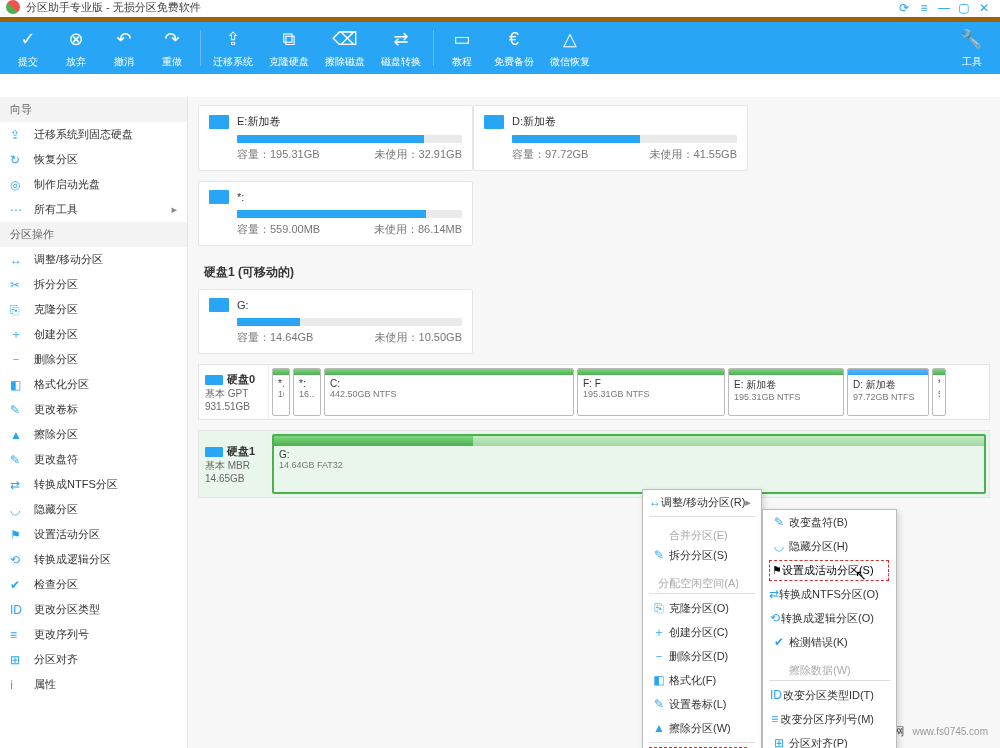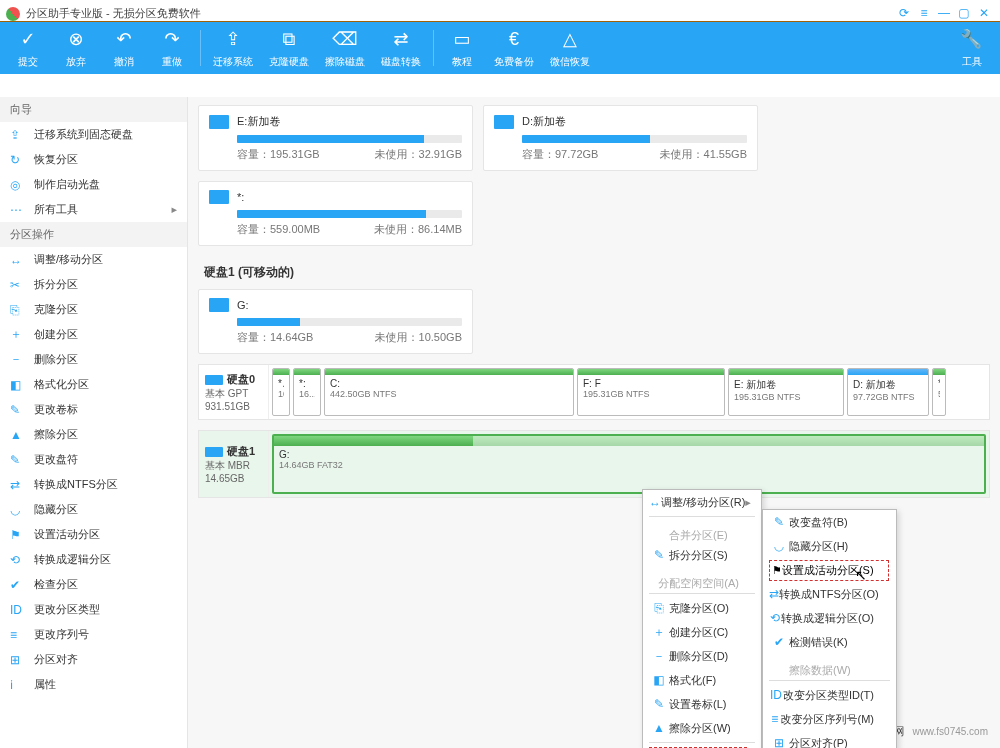--- a/index.html
+++ b/index.html
@@ -1,19 +1,19 @@
 <!DOCTYPE html>
 <html><head>
 <meta charset="utf-8">
 <style>
 * { margin: 0; padding: 0; box-sizing: border-box; font-family: "Microsoft YaHei", sans-serif; font-size: 11px; }
 body { width: 1000px; height: 748px; background: #fff; position: relative; overflow: hidden; }
 
 
-.titlebar { height: 22px; background: #fff; display: flex; align-items: flex-end; padding: 0 6px; border-bottom: 1px solid #a16207; }
+.titlebar { height: 22px; background: #fff; display: flex; align-items: flex-start; padding: 0 6px; border-bottom: 5px solid #a16207; }
 .titlebar .logo { width: 14px; height: 14px; border-radius: 50%; background: linear-gradient(45deg,#4caf50 50%,#ef5350 50%); margin-right: 6px; }
 .titlebar .title { color: #444; font-size: 11px; flex: 1; }
 .titlebar .winbtn { width: 20px; height: 16px; color: #29a5f5; display: flex; align-items: center; justify-content: center; cursor: pointer; font-size: 12px; }
 
 
 .toolbar { height: 52px; background: #29a5f5; display: flex; align-items: center; padding: 0 4px; }
 .tbitem { width: 48px; height: 52px; display: flex; flex-direction: column; align-items: center; justify-content: center; color: #fff; cursor: pointer; }
 .tbitem .ic { font-size: 18px; height: 24px; display: flex; align-items: center; }
 .tbitem .lb { font-size: 10px; margin-top: 4px; }
 .tbitem.wide { width: 56px; }
@@ -31,21 +31,21 @@
 
 
 .pcard { background: #fff; border: 1px solid #e5e5e5; border-radius: 2px; padding: 8px 10px; }
 .pcard .ptop { display: flex; align-items: center; }
 .pcard .picon { width: 20px; height: 14px; background: #29a5f5; border-radius: 1px; margin-right: 8px; }
 .pcard .pname { color: #333; font-weight: 500; }
 .pcard .pbar { height: 8px; background: #eaeaea; border-radius: 1px; margin: 6px 0 4px 28px; position: relative; overflow: hidden; }
 .pcard .pfill { height: 100%; background: #29a5f5; }
 .pcard .pstats { display: flex; justify-content: space-between; font-size: 10px; color: #777; margin-left: 28px; }
 
-.row1 { display: flex; gap: 10px; padding: 8px 10px 0 10px; }
+.row1 { display: flex; padding: 8px 10px 0 10px; }
 .row1 .pcard { width: 275px; }
 .row2 { padding: 10px 10px 0 10px; }
 .row2 .pcard { width: 275px; }
 .dlabel { padding: 18px 16px 8px 16px; color: #333; font-weight: bold; font-size: 12px; }
 .row3 { padding: 0 10px 0 10px; }
 .row3 .pcard { width: 275px; }
 
 
 .diskstrip { background: #fff; border: 1px solid #e5e5e5; margin: 10px; display: flex; align-items: stretch; height: 56px; }
 .diskhead { width: 70px; padding: 4px 6px; display: flex; flex-direction: column; justify-content: center; border-right: 1px solid #eee; }

